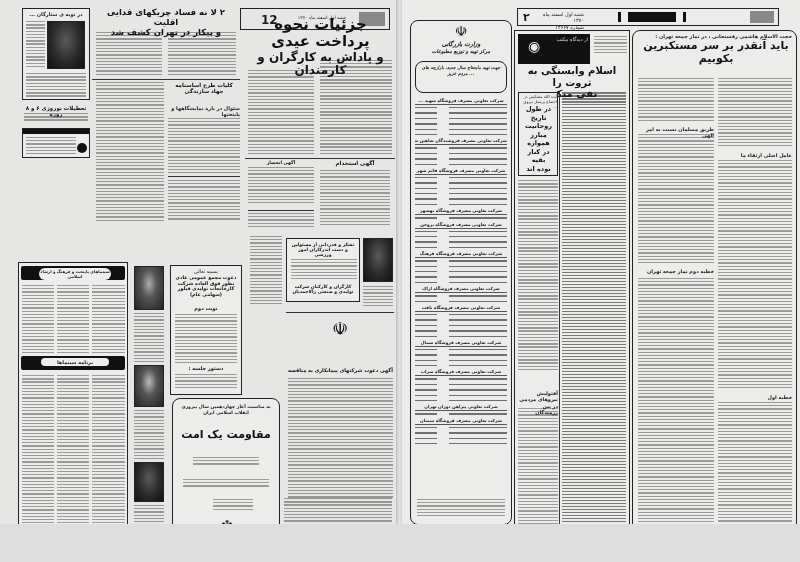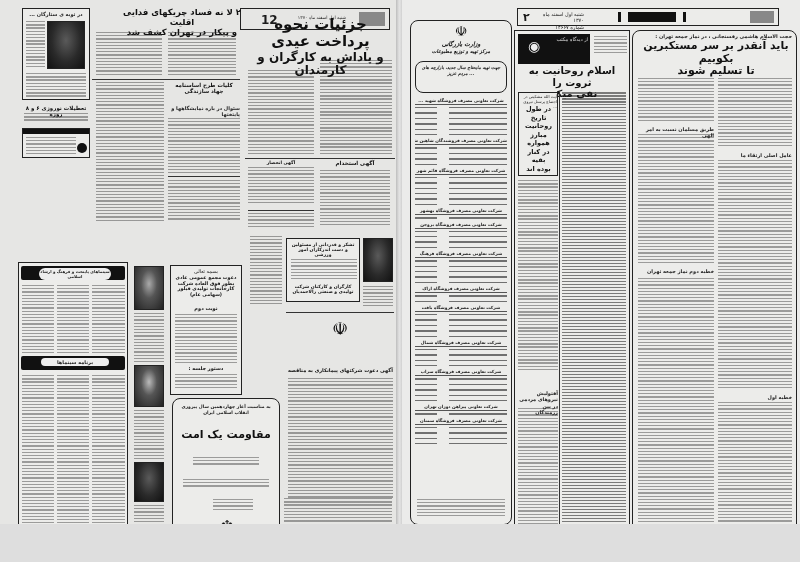--- a/index.html
+++ b/index.html
@@ -57,21 +57,21 @@
 
   <div class="headline" style="left:248px; top:16px; width:145px;">
     <div style="font-size:15px;">جزئیات نحوه پرداخت عیدی</div>
     <div style="font-size:12px;">و پاداش به کارگران و کارمندان</div>
   </div>
   <div class="text-lines" style="left:248px; top:70px; width:66px; height:86px;"></div>
   <div class="text-lines" style="left:320px; top:60px; width:72px; height:96px;"></div>
   <div class="rule" style="left:245px; top:158px; width:150px; height:1px;"></div>
 
   <div class="box" style="left:92px; top:8px; width:148px; height:72px; border:none; border-bottom:1px solid #333; background:transparent;"></div>
-  <div class="headline" style="left:112px; top:8px; width:140px;">
+  <div class="headline" style="left:96px; top:8px; width:140px;">
     <div style="font-size:8.5px;">۲ لا نه فساد چریکهای فدایی اقلیت</div>
     <div style="font-size:8.5px;">و پیکار در تهران کشف شد</div>
   </div>
   <div class="text-lines" style="left:96px; top:32px; width:66px; height:45px;"></div>
   <div class="text-lines" style="left:168px; top:32px; width:68px; height:45px;"></div>
 
   <div class="headline" style="left:168px; top:82px; width:72px; font-size:5.5px;">
     <div>کلیات طرح اساسنامه</div>
     <div>جهاد سازندگی</div>
   </div>
@@ -170,40 +170,39 @@
     <div class="black-band" style="left:110px; top:3px; width:48px; height:10px;"></div>
     <div class="black-band" style="left:100px; top:3px; width:3px; height:10px;"></div>
     <div class="black-band" style="left:165px; top:3px; width:3px; height:10px;"></div>
     <div class="photo light" style="left:232px; top:2px; width:24px; height:12px; background:#888; border:none;"></div>
   </div>
 
   <div class="box round" style="left:230px; top:30px; width:165px; height:520px;"></div>
   <div class="small" style="left:235px; top:33px; width:155px; font-weight:bold;">حجت الاسلام هاشمی رفسنجانی ، در نماز جمعه تهران :</div>
   <div class="headline" style="left:235px; top:40px; width:158px;">
     <div style="font-size:11px;">باید آنقدر بر سر مستکبرین بکوبیم</div>
-    <div style="font-size:11px;">تا تسلیم شوند</div>
   </div>
   <div class="text-lines" style="left:236px; top:78px; width:76px; height:45px;"></div>
   <div class="text-lines" style="left:316px; top:78px; width:74px; height:70px;"></div>
   <div class="small" style="left:236px; top:126px; width:76px; font-weight:bold;">طریق مسلمان نسبت به امر الهی</div>
   <div class="text-lines" style="left:236px; top:134px; width:76px; height:130px;"></div>
   <div class="small" style="left:316px; top:152px; width:74px; font-weight:bold;">عامل اصلی ارتقاء ما</div>
   <div class="text-lines" style="left:316px; top:160px; width:74px; height:230px;"></div>
   <div class="small" style="left:236px; top:268px; width:76px; font-weight:bold;">خطبه دوم نماز جمعه تهران</div>
   <div class="text-lines" style="left:236px; top:278px; width:76px; height:265px;"></div>
   <div class="small" style="left:316px; top:394px; width:74px; font-weight:bold;">خطبه اول</div>
   <div class="text-lines" style="left:316px; top:402px; width:74px; height:140px;"></div>
 
   <div class="box" style="left:112px; top:30px; width:116px; height:520px;"></div>
   <div class="black-band" style="left:116px; top:34px; width:72px; height:30px;"></div>
   <div class="small" style="left:150px; top:36px; width:36px; color:#ddd;">از دیدگاه مکتب</div>
   <div class="emblem" style="left:122px; top:38px; width:20px; color:#eee; font-size:14px;">◉</div>
   <div class="text-lines" style="left:192px; top:36px; width:33px; height:18px;"></div>
   <div class="headline" style="left:114px; top:65px; width:112px;">
-    <div style="font-size:10px;">اسلام روحانیت به ثروت را</div>
+    <div style="font-size:10px;">اسلام وابستگی به ثروت را</div>
     <div style="font-size:10px;">نفی میکند</div>
   </div>
   <div class="box" style="left:116px; top:92px; width:40px; height:84px;">
     <div class="small" style="left:1px; top:1px; width:37px; font-size:4px;">آیت الله مشکینی در اجتماع پرسنل نیروی ...</div>
     <div class="vertical-big" style="left:1px; top:12px; width:37px; font-size:6.5px; line-height:8.5px;">
       <div>در طول</div>
       <div>تاریخ</div>
       <div>روحانیت</div>
       <div>مبارز</div>
       <div>همواره</div>

